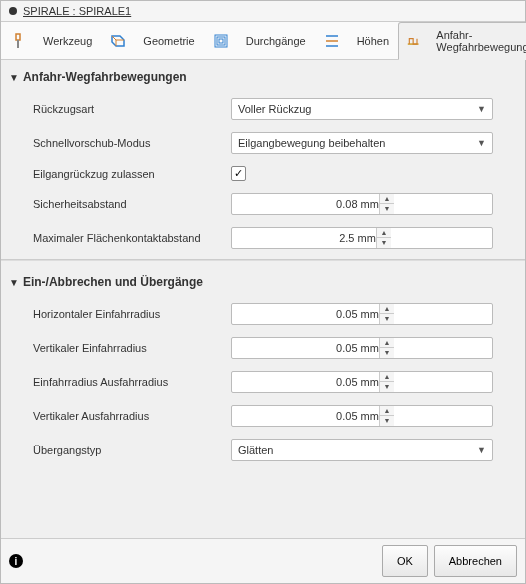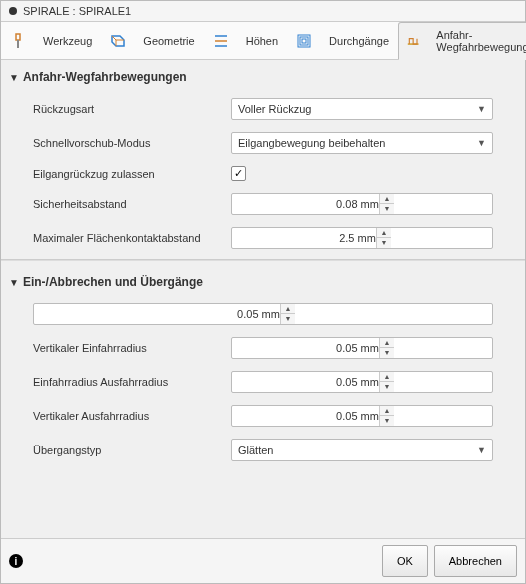--- a/index.html
+++ b/index.html
@@ -1,18 +1,18 @@
 <!DOCTYPE html>
 <html><head>
 <meta charset="utf-8">
 <style>
   * { box-sizing: border-box; font-family: Arial, sans-serif; }
   body { margin: 0; background: #f0f0f0; }
   .window { width: 526px; height: 584px; background: #f5f5f5; border: 1px solid #bbb; display: flex; flex-direction: column; }
-  .titlebar { display: flex; align-items: center; padding: 4px 8px; font-size: 11px; color: #333; background: #f5f5f5; }
+  .titlebar { display: flex; align-items: center; padding: 4px 8px; font-size: 11px; color: #333; background: #f5f5f5; text-decoration: underline; }
   .titlebar .dot { width: 8px; height: 8px; border-radius: 50%; background: #333; margin-right: 6px; }
   .tabs { display: flex; border-top: 1px solid #ccc; border-bottom: 1px solid #ccc; background: #fafafa; }
   .tab { display: flex; align-items: center; gap: 17px; padding: 6px 8px; font-size: 11px; color: #333; cursor: pointer; border: 1px solid transparent; border-bottom: none; }
   .tab.active { background: #f0f0f0; border: 1px solid #bbb; border-bottom: 1px solid #f0f0f0; margin-bottom: -1px; border-radius: 3px 3px 0 0; }
   .tab svg { width: 16px; height: 16px; }
   .content { flex: 1; overflow-y: auto; background: #f0f0f0; }
   .section-header { display: flex; align-items: center; gap: 4px; font-size: 12px; font-weight: bold; color: #333; padding: 10px 8px 8px; }
   .section-header .arrow { font-size: 10px; color: #333; }
   .row { display: flex; align-items: center; padding: 6px 32px; gap: 8px; }
   .row-label { width: 190px; font-size: 11px; color: #333; }
@@ -50,33 +50,33 @@
     </div>
     <div class="tab">
       <svg viewBox="0 0 16 16">
           <path d="M2 3 L10 3 L14 7 L14 13 L6 13 L2 9 Z" fill="none" stroke="#3080d0" stroke-width="1.5"></path>
           <path d="M2 3 L6 7 L14 7 M6 7 L6 13" fill="none" stroke="#d08030" stroke-width="1"></path>
         </svg>
       <span>Geometrie</span>
     </div>
     <div class="tab">
       <svg viewBox="0 0 16 16">
+          <rect x="2" y="2" width="12" height="12" fill="none" stroke="#3080d0" stroke-width="1"></rect>
+          <rect x="4" y="4" width="8" height="8" fill="none" stroke="#3080d0" stroke-width="1"></rect>
+          <rect x="6" y="6" width="4" height="4" fill="none" stroke="#3080d0" stroke-width="1"></rect>
+        </svg>
+      <span>Durchgänge</span>
+    </div>
+    <div class="tab">
+      <svg viewBox="0 0 16 16">
           <line x1="2" y1="3" x2="14" y2="3" stroke="#3080d0" stroke-width="1.5"></line>
           <line x1="2" y1="8" x2="14" y2="8" stroke="#d08030" stroke-width="1.5"></line>
           <line x1="2" y1="13" x2="14" y2="13" stroke="#3080d0" stroke-width="1.5"></line>
         </svg>
       <span>Höhen</span>
-    </div>
-    <div class="tab">
-      <svg viewBox="0 0 16 16">
-          <rect x="2" y="2" width="12" height="12" fill="none" stroke="#3080d0" stroke-width="1"></rect>
-          <rect x="4" y="4" width="8" height="8" fill="none" stroke="#3080d0" stroke-width="1"></rect>
-          <rect x="6" y="6" width="4" height="4" fill="none" stroke="#3080d0" stroke-width="1"></rect>
-        </svg>
-      <span>Durchgänge</span>
     </div>
     <div class="tab active">
       <svg viewBox="0 0 16 16">
           <line x1="1" y1="12" x2="15" y2="12" stroke="#d0a030" stroke-width="2"></line>
           <path d="M3 12 L3 5 L8 5 L8 12 L13 12 L13 5" fill="none" stroke="#d08030" stroke-width="1.5"></path>
         </svg>
       <span>Anfahr-Wegfahrbewegungen</span>
     </div>
   </div>
 
@@ -135,20 +135,21 @@
         </div>
     </div>
 
     <div class="divider"></div>
 
     <div class="section-header">
       <span class="arrow">▼</span>
       <span>Ein-/Abbrechen und Übergänge</span>
     </div>
     <div class="row">
+      <div class="row-label">Horizontaler Einfahrradius</div>
       <div class="row-input">
           <div class="spinner">
             <span>0.05 mm</span>
             <div class="spin-btns">
               <div>▲</div>
               <div>▼</div>
             </div>
           </div>
         </div>
     </div>

